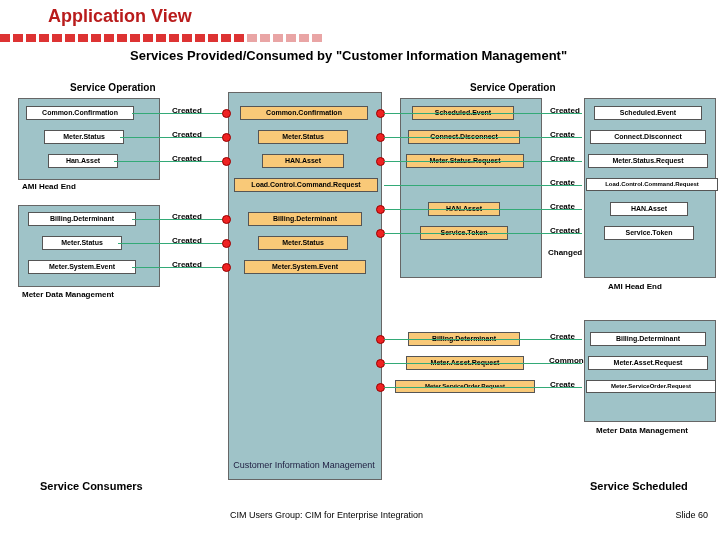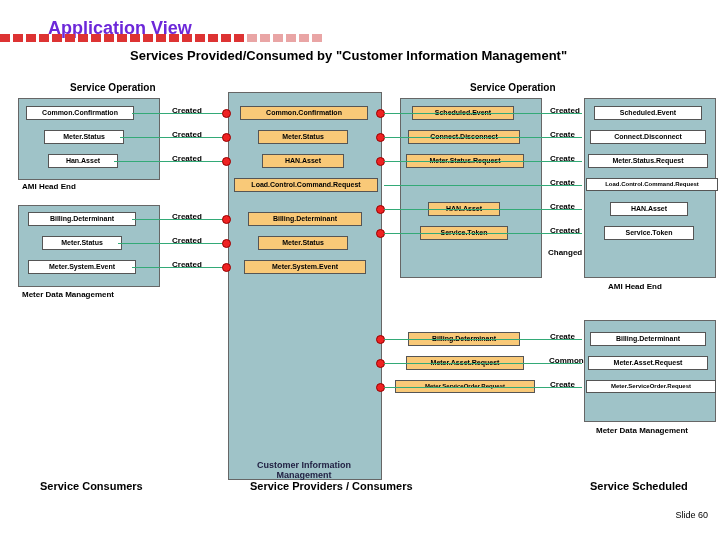--- a/index.html
+++ b/index.html
@@ -1,25 +1,25 @@
 <!DOCTYPE html>
 <html><head>
 <meta charset="utf-8">
 <style>
   html,body{margin:0;padding:0;font-family:Arial,Helvetica,sans-serif;font-size:9px;color:#000;background:#fff}
   .page{position:relative;width:720px;height:540px;overflow:hidden}
-  .title{position:absolute;left:48px;top:18px;font-size:18px;font-weight:bold;color:#6d28d9}
+  .title{position:absolute;left:48px;top:6px;font-size:18px;font-weight:bold;color:#b91c1c}
   .dashes{position:absolute;left:0;top:34px;width:380px;height:8px;display:flex}
   .dashes span{width:10px;height:8px;margin-right:3px;background:#d33}
   .dashes .fade{background:#e9a5a5}
   .subtitle{position:absolute;left:130px;top:48px;font-size:13px;font-weight:bold}
   .so1{position:absolute;left:70px;top:82px;font-size:10px;font-weight:bold}
   .so2{position:absolute;left:470px;top:82px;font-size:10px;font-weight:bold}
   .centerCol{position:absolute;left:228px;top:92px;width:152px;height:386px;background:#9fc3c8;border:1px solid #666}
-  .centerLabel{position:absolute;left:230px;top:460px;width:148px;text-align:center;font-size:9px;font-weight:bold;color:#224}
+  .centerLabel{position:absolute;left:230px;top:460px;width:148px;text-align:center;font-size:9px;font-weight:normal;color:#224}
   .ami{position:absolute;left:18px;top:98px;width:140px;height:80px;background:#9fc3c8;border:1px solid #666}
   .amiLabel{position:absolute;left:22px;top:182px;font-size:8px;font-weight:bold}
   .mdm{position:absolute;left:18px;top:205px;width:140px;height:80px;background:#9fc3c8;border:1px solid #666}
   .mdmLabel{position:absolute;left:22px;top:290px;font-size:8px;font-weight:bold}
   .sched{position:absolute;left:400px;top:98px;width:140px;height:178px;background:#9fc3c8;border:1px solid #666}
   .ami2{position:absolute;left:584px;top:98px;width:130px;height:178px;background:#9fc3c8;border:1px solid #666}
   .ami2Label{position:absolute;left:608px;top:282px;font-size:8px;font-weight:bold}
   .mdm2{position:absolute;left:584px;top:320px;width:130px;height:100px;background:#9fc3c8;border:1px solid #666}
   .mdm2Label{position:absolute;left:596px;top:426px;font-size:8px;font-weight:bold}
   .svcCons{position:absolute;left:40px;top:480px;font-size:11px;font-weight:bold}
@@ -171,17 +171,17 @@
   <div class="op" style="left:549px;top:356px">Common</div>
   <div class="pill" style="left:588px;top:356px;width:112px">Meter.Asset.Request</div>
 
   <div class="dot" style="left:376px;top:383px"></div>
   <div class="pill orange" style="left:395px;top:380px;width:132px;font-size:6px">Meter.ServiceOrder.Request</div>
   <div class="conn" style="left:384px;top:387px;width:198px"></div>
   <div class="op" style="left:550px;top:380px">Create</div>
   <div class="pill" style="left:586px;top:380px;width:122px;font-size:6px">Meter.ServiceOrder.Request</div>
 
   <div class="svcCons">Service Consumers</div>
-  <div class="svcPC">Service Providers / Consumers</div>
   <div class="svcProv">Service Scheduled</div>
 
+  <div class="foot">CIM Users Group: CIM for Enterprise Integration</div>
   <div class="slide">Slide 60</div>
 </div>
 
 </body></html>

